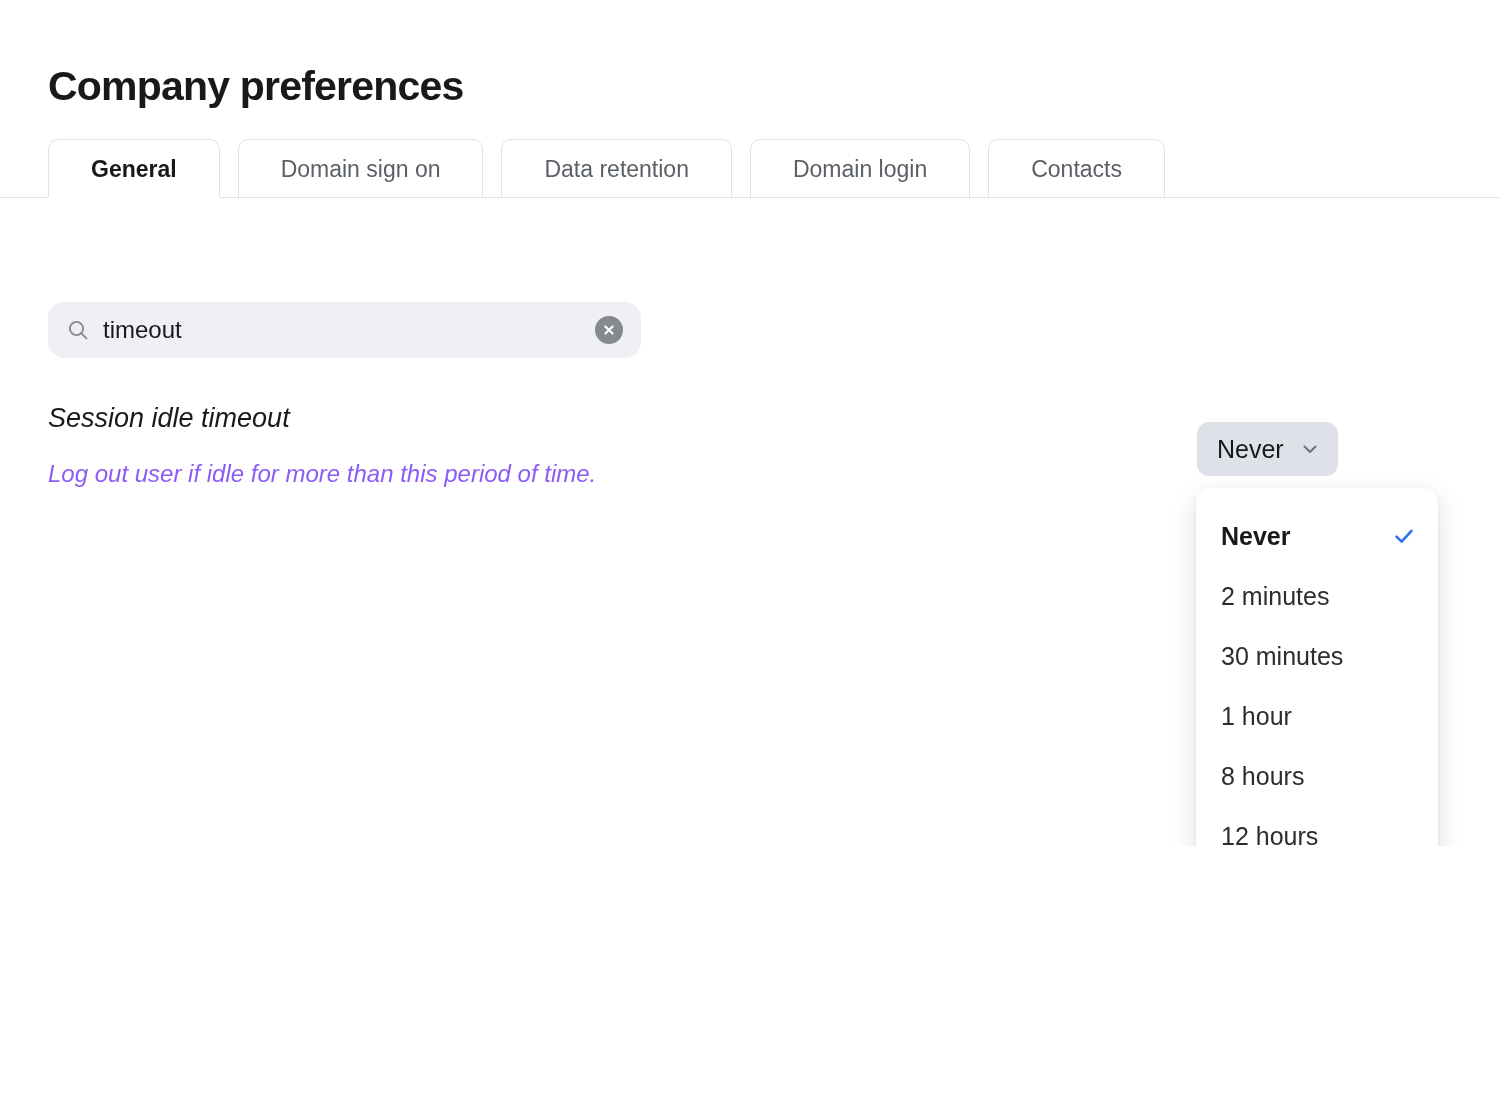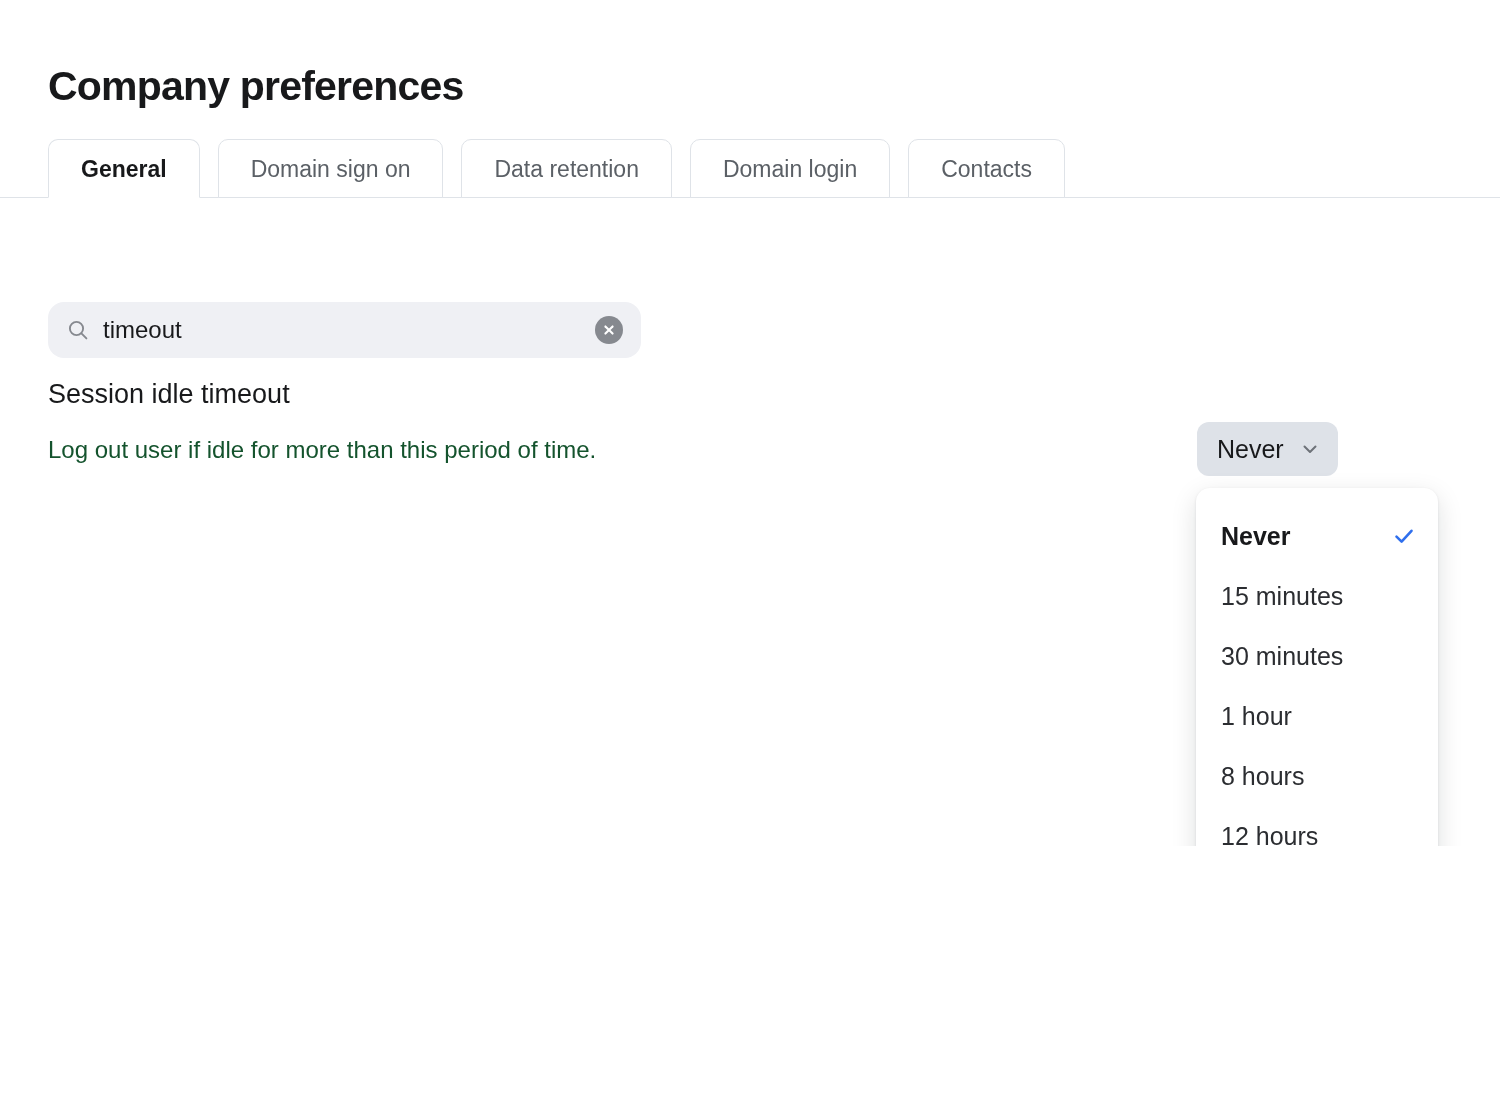--- a/index.html
+++ b/index.html
@@ -58,21 +58,21 @@
     align-items: flex-end;
     gap: 18px;
     height: 59px;
   }
   .tab {
     position: relative;
     height: 59px;
     display: flex;
     align-items: center;
     justify-content: flex-start;
-    padding: 0 32px;
+    padding: 0 42px;
     border: 1px solid #dfe3e8;
     border-bottom: 1px solid #dfe3e8;
     border-radius: 10px 10px 0 0;
     background: #ffffff;
     font-size: 23px;
     line-height: 28px;
     color: #5b6066;
     white-space: nowrap;
     cursor: pointer;
     z-index: 1;
@@ -132,34 +132,35 @@
     align-items: center;
     justify-content: center;
     cursor: pointer;
   }
   .search-clear svg { display: block; }
 
   
   .setting-row {
     position: absolute;
     left: 48px;
-    top: 376px;
+    top: 400px;
     right: 48px;
+    font-style: italic;
   }
   .setting-label {
     font-size: 27px;
     line-height: 36px;
     color: #18191b;
     font-weight: 400;
   }
   .setting-desc {
     margin-top: 22px;
     font-size: 24px;
     line-height: 32px;
-    color: #14532d;
+    color: #8b5cf6;
   }
 
   
   .select-trigger {
     position: absolute;
     left: 1197px;
     top: 422px;
     height: 54px;
     padding: 0 18px 0 20px;
     display: flex;
@@ -265,21 +266,21 @@
   <div class="menu">
 
     <div class="menu-item selected">
       <span>Never</span>
       <svg class="check" width="24" height="24" viewBox="0 0 24 24" fill="none" stroke="currentColor" stroke-width="2.6" stroke-linecap="round" stroke-linejoin="round">
         <polyline points="4.5,12.6 9.6,17.6 19.5,6.8"></polyline>
       </svg>
     </div>
 
     <div class="menu-item">
-      <span>15 minutes</span>
+      <span>2 minutes</span>
 
     </div>
 
     <div class="menu-item">
       <span>30 minutes</span>
 
     </div>
 
     <div class="menu-item">
       <span>1 hour</span>

